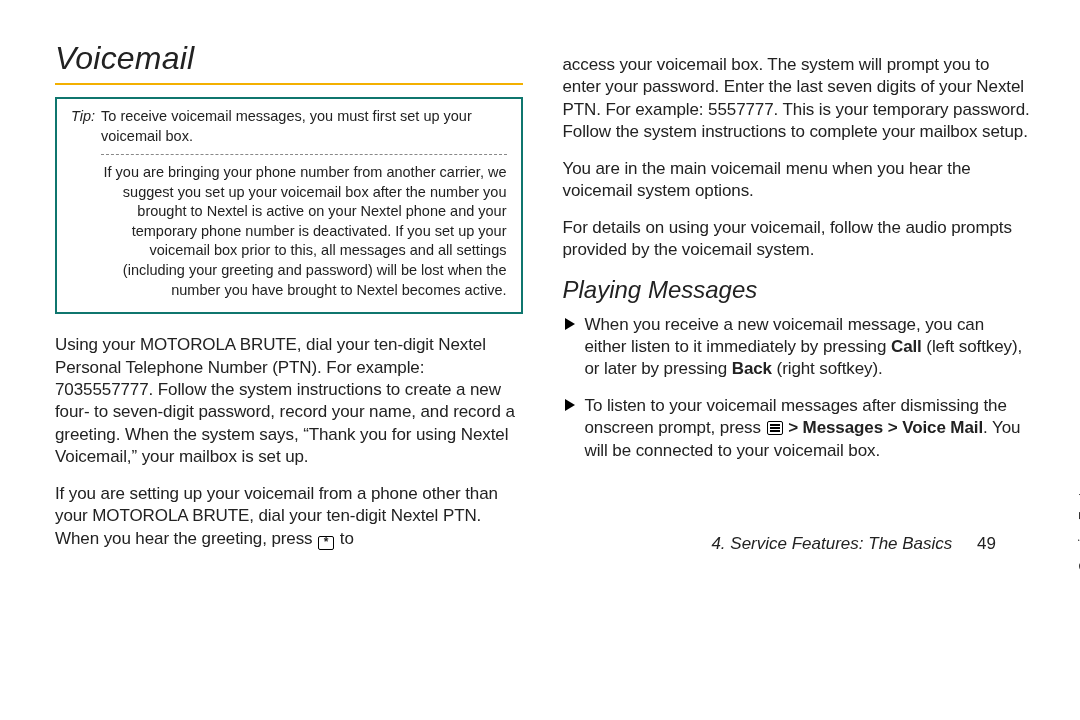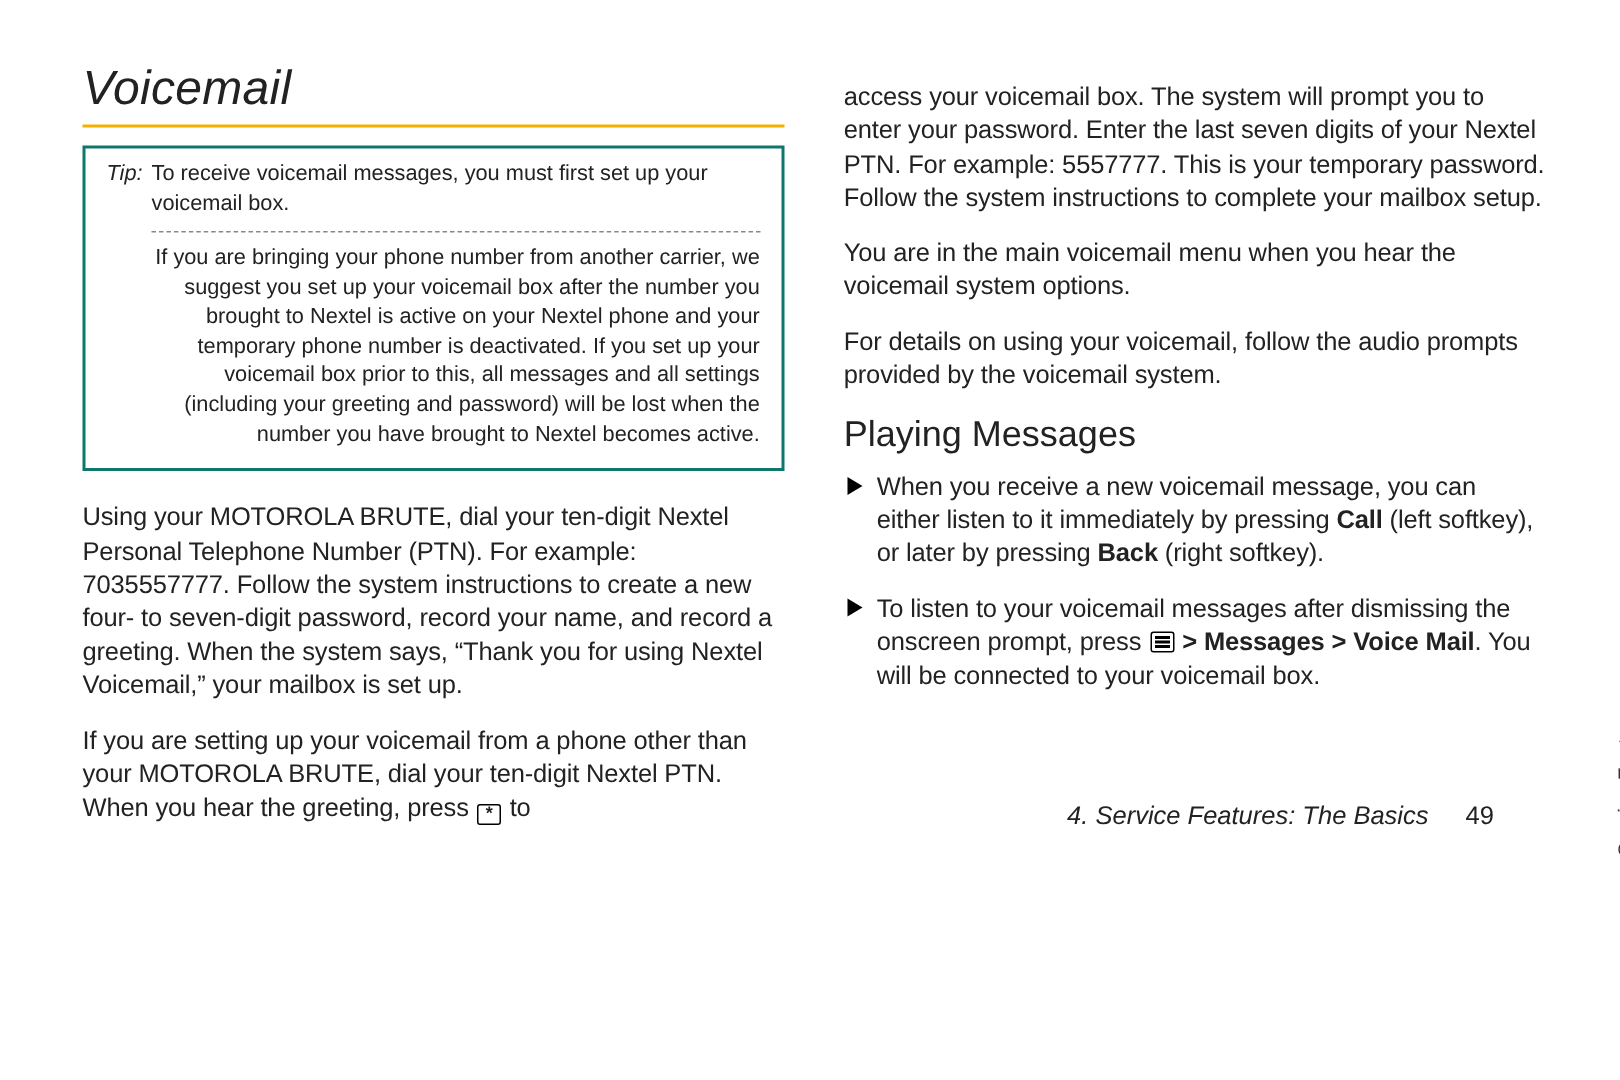--- a/index.html
+++ b/index.html
@@ -59,20 +59,21 @@
   .tipbox hr {
     border: none;
     border-top: 1px dashed #888;
     margin: 8px 0 8px 30px;
   }
   .tipbox .tipnote {
     margin-left: 30px;
     text-align: right;
   }
   h2.section {
+    font-style: italic;
     font-weight: 400;
     font-size: 24px;
     margin: 0 0 10px 0;
   }
   p.body {
     font-size: 17px;
     line-height: 1.32;
     margin: 0 0 14px 0;
     letter-spacing: -0.1px;
   }

